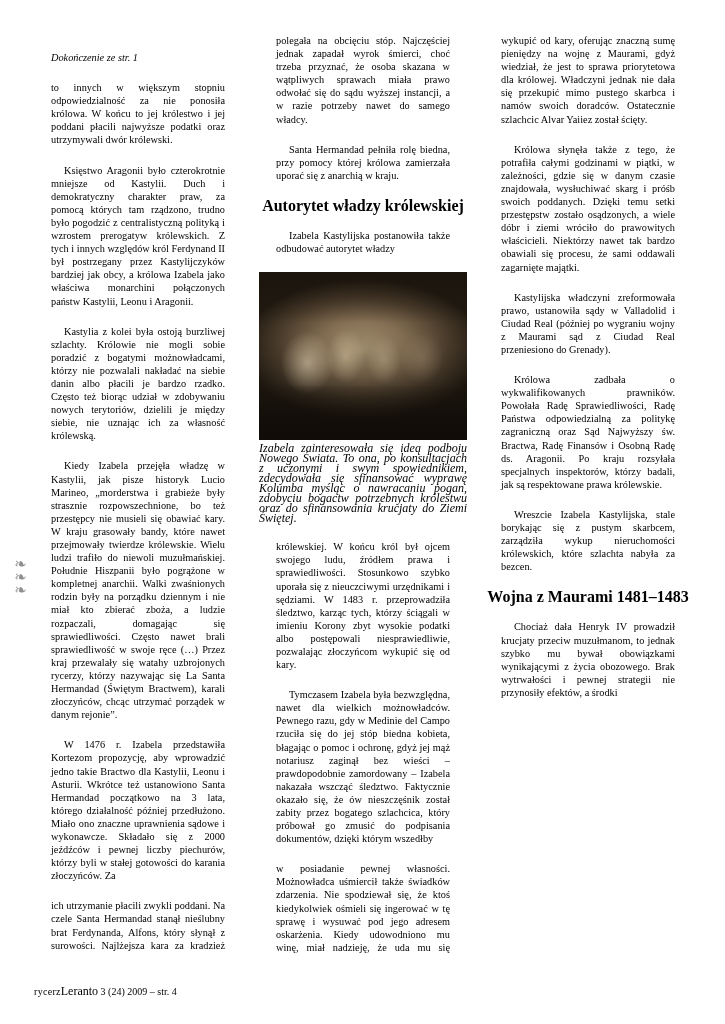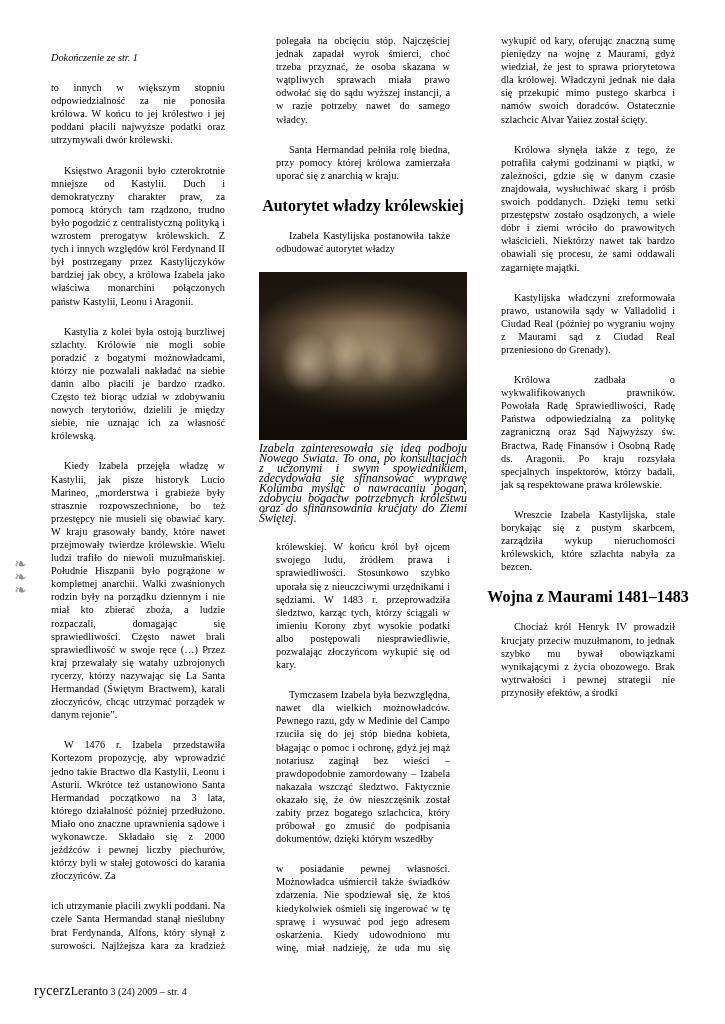--- a/index.html
+++ b/index.html
@@ -109,21 +109,21 @@
   }
   .footer {
     position: absolute;
     left: 34px;
     bottom: 26px;
     width: 658px;
     font-size: 10px;
     line-height: 12px;
   }
   .footer .small-caps {
-    font-size: 14px;
+    font-size: 10px;
     letter-spacing: 0.3px;
   }
   .footer .big {
     font-size: 12px;
   }
 </style>
 </head>
 <body>
 
 <div class="page">
@@ -159,21 +159,21 @@
     <p>Tymczasem Izabela była bezwzględna, nawet dla wielkich możnowładców. Pewnego razu, gdy w Medinie del Campo rzuciła się do jej stóp biedna kobieta, błagając o pomoc i ochronę, gdyż jej mąż notariusz zaginął bez wieści – prawdopodobnie zamordowany – Izabela nakazała wszcząć śledztwo. Faktycznie okazało się, że ów nieszczęśnik został zabity przez bogatego szlachcica, który próbował go zmusić do podpisania dokumentów, dzięki którym wszedłby</p>
 
     <p class="noind">w posiadanie pewnej własności. Możnowładca uśmiercił także świadków zdarzenia. Nie spodziewał się, że ktoś kiedykolwiek ośmieli się ingerować w tę sprawę i wysuwać pod jego adresem oskarżenia. Kiedy udowodniono mu winę, miał nadzieję, że uda mu się wykupić od kary, oferując znaczną sumę pieniędzy na wojnę z Maurami, gdyż wiedział, że jest to sprawa priorytetowa dla królowej. Władczyni jednak nie dała się przekupić mimo pustego skarbca i namów swoich doradców. Ostatecznie szlachcic Alvar Yaiiez został ścięty.</p>
     <p>Królowa słynęła także z tego, że potrafiła całymi godzinami w piątki, w zależności, gdzie się w danym czasie znajdowała, wysłuchiwać skarg i próśb swoich poddanych. Dzięki temu setki przestępstw zostało osądzonych, a wiele dóbr i ziemi wróciło do prawowitych właścicieli. Niektórzy nawet tak bardzo obawiali się procesu, że sami oddawali zagarnięte majątki.</p>
     <p>Kastylijska władczyni zreformowała prawo, ustanowiła sądy w Valladolid i Ciudad Real (później po wygraniu wojny z Maurami sąd z Ciudad Real przeniesiono do Grenady).</p>
     <p>Królowa zadbała o wykwalifikowanych prawników. Powołała Radę Sprawiedliwości, Radę Państwa odpowiedzialną za politykę zagraniczną oraz Sąd Najwyższy św. Bractwa, Radę Finansów i Osobną Radę ds. Aragonii. Po kraju rozsyłała specjalnych inspektorów, którzy badali, jak są respektowane prawa królewskie.</p>
     <p>Wreszcie Izabela Kastylijska, stale borykając się z pustym skarbcem, zarządziła wykup nieruchomości królewskich, które szlachta nabyła za bezcen.</p>
 
     <h2 class="section">Wojna z Maurami 1481–1483</h2>
 
-    <p>Chociaż król Henryk IV prowadził krucjaty przeciw muzułmanom, to jednak szybko mu bywał obowiązkami wynikającymi z życia obozowego. Brak wytrwałości i pewnej strategii nie przynosiły efektów, a środki</p>
+    <p>Chociaż dała Henryk IV prowadził krucjaty przeciw muzułmanom, to jednak szybko mu bywał obowiązkami wynikającymi z życia obozowego. Brak wytrwałości i pewnej strategii nie przynosiły efektów, a środki</p>
 
   </div>
 
   <div class="footer">
     <span class="small-caps">rycerz</span><span class="big">Leranto</span><span> 3 (24) 2009 – str. 4</span>
   </div>
 
 </div>
 
 </body></html>

